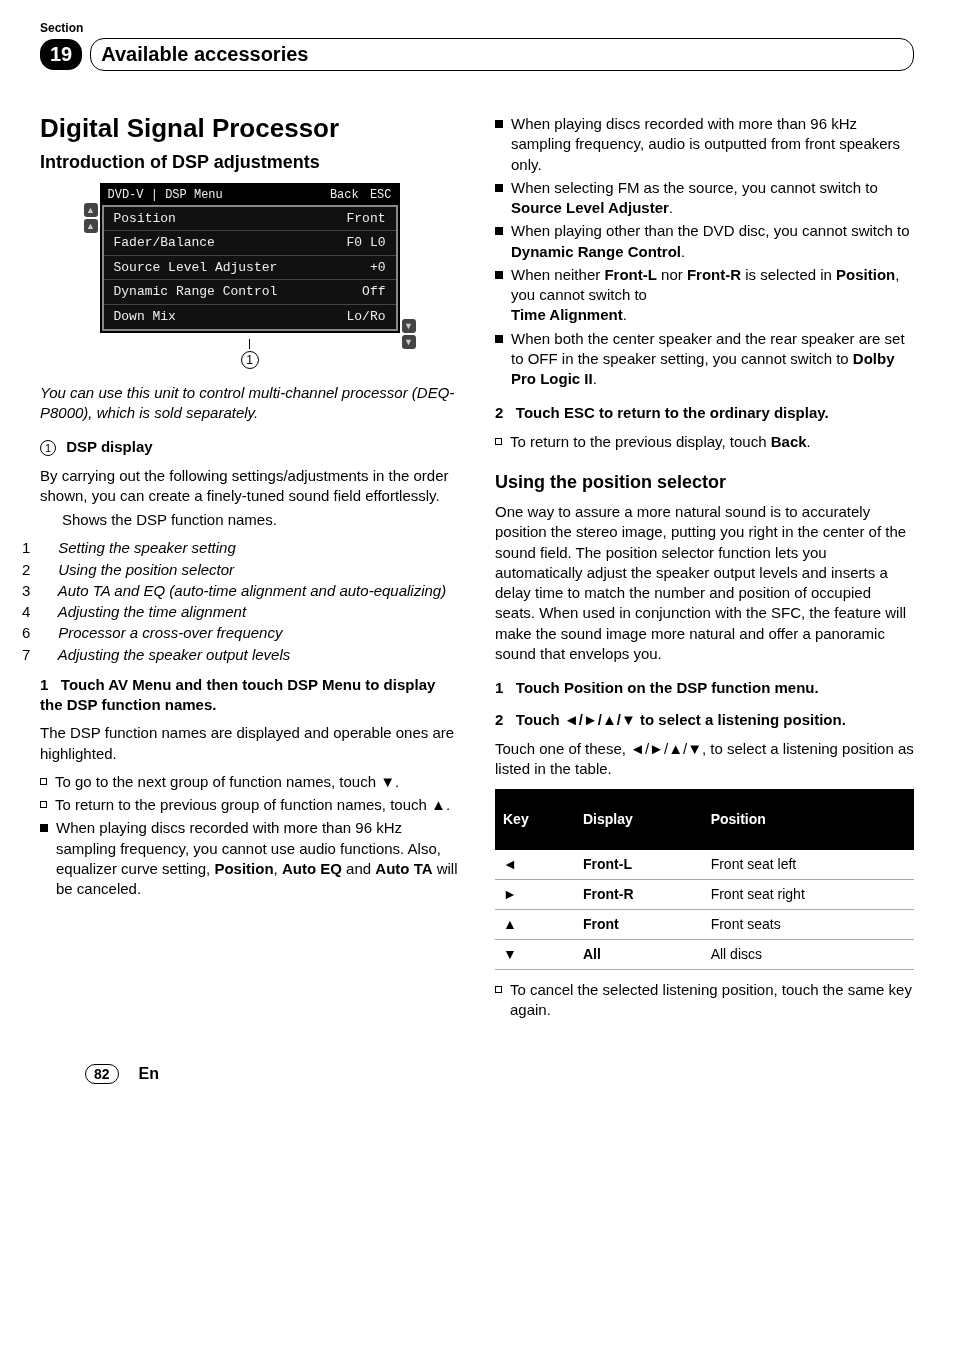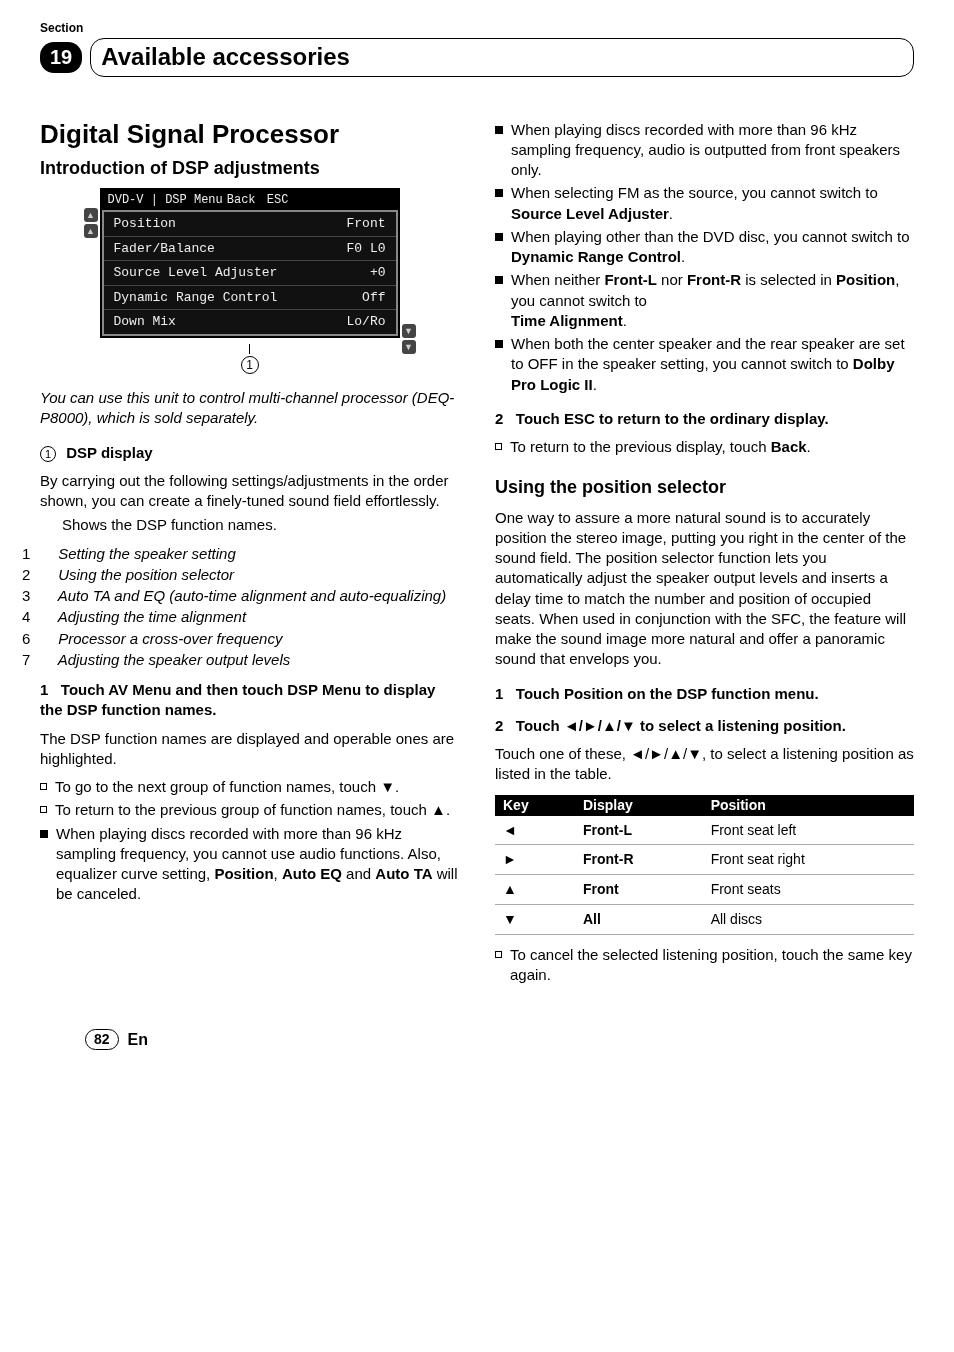--- a/index.html
+++ b/index.html
@@ -26,21 +26,21 @@
     font-size: 20px;
     border-radius: 14px;
     padding: 2px 10px;
     margin-right: 8px;
   }
   .section-pill {
     border: 1px solid #000;
     border-radius: 14px;
     padding: 2px 16px 2px 10px;
     font-weight: bold;
-    font-size: 24px;
+    font-size: 20px;
     flex: 1;
     position: relative;
     background: #fff;
   }
   .columns {
     display: flex;
     gap: 36px;
   }
   .col { flex: 1; min-width: 0; }
   h1.main-title { font-size: 26px; font-weight: 900; margin-bottom: 4px; }
@@ -53,20 +53,21 @@
   }
   .menu-shell {
     background: #000;
     padding: 2px;
     color: #eee;
     font-family: "Courier New", monospace;
     font-size: 13px;
   }
   .menu-bar {
     display: flex;
+    justify-content: space-between;
     padding: 2px 6px;
     font-size: 12px;
   }
   .menu-bar-right span { margin-left: 4px; }
   .menu-rows { border: 2px solid #888; background:#111; }
   .menu-row {
     display: flex;
     justify-content: space-between;
     padding: 3px 10px;
     border-bottom: 1px solid #444;
@@ -105,29 +106,29 @@
   .bullet .sq { width:8px;height:8px;background:#000;margin:6px 8px 0 0;flex:none; }
   .bullet .sq.hollow { background:#fff; border:1px solid #000; width:7px;height:7px; margin-top:6px;}
   .bullet .txt { flex:1; }
   table.pos {
     width:100%;
     border-collapse: collapse;
     margin:10px 0;
     font-size:14px;
   }
   table.pos th {
-    background:#000;color:#fff;text-align:left;padding:1px 8px;font-weight:bold;
+    background:#000;color:#fff;text-align:left;padding:21px 8px;font-weight:bold;
   }
   table.pos td {
     padding:5px 8px;border-bottom:1px solid #aaa;
   }
   table.pos td.bold { font-weight:bold; }
   .footer {
     margin-top: 40px;
-    display:flex;align-items:center;gap:9px;padding-left:45px;
+    display:flex;align-items:center;gap:20px;padding-left:45px;
   }
   .page-badge {
     border:1px solid #000;border-radius:12px;padding:0 8px;font-weight:bold;font-size:14px;
   }
   .en { font-size:16px;font-weight:bold; }
   .arrow-char { font-family: Arial; }
 </style>
 </head>
 <body>
 

